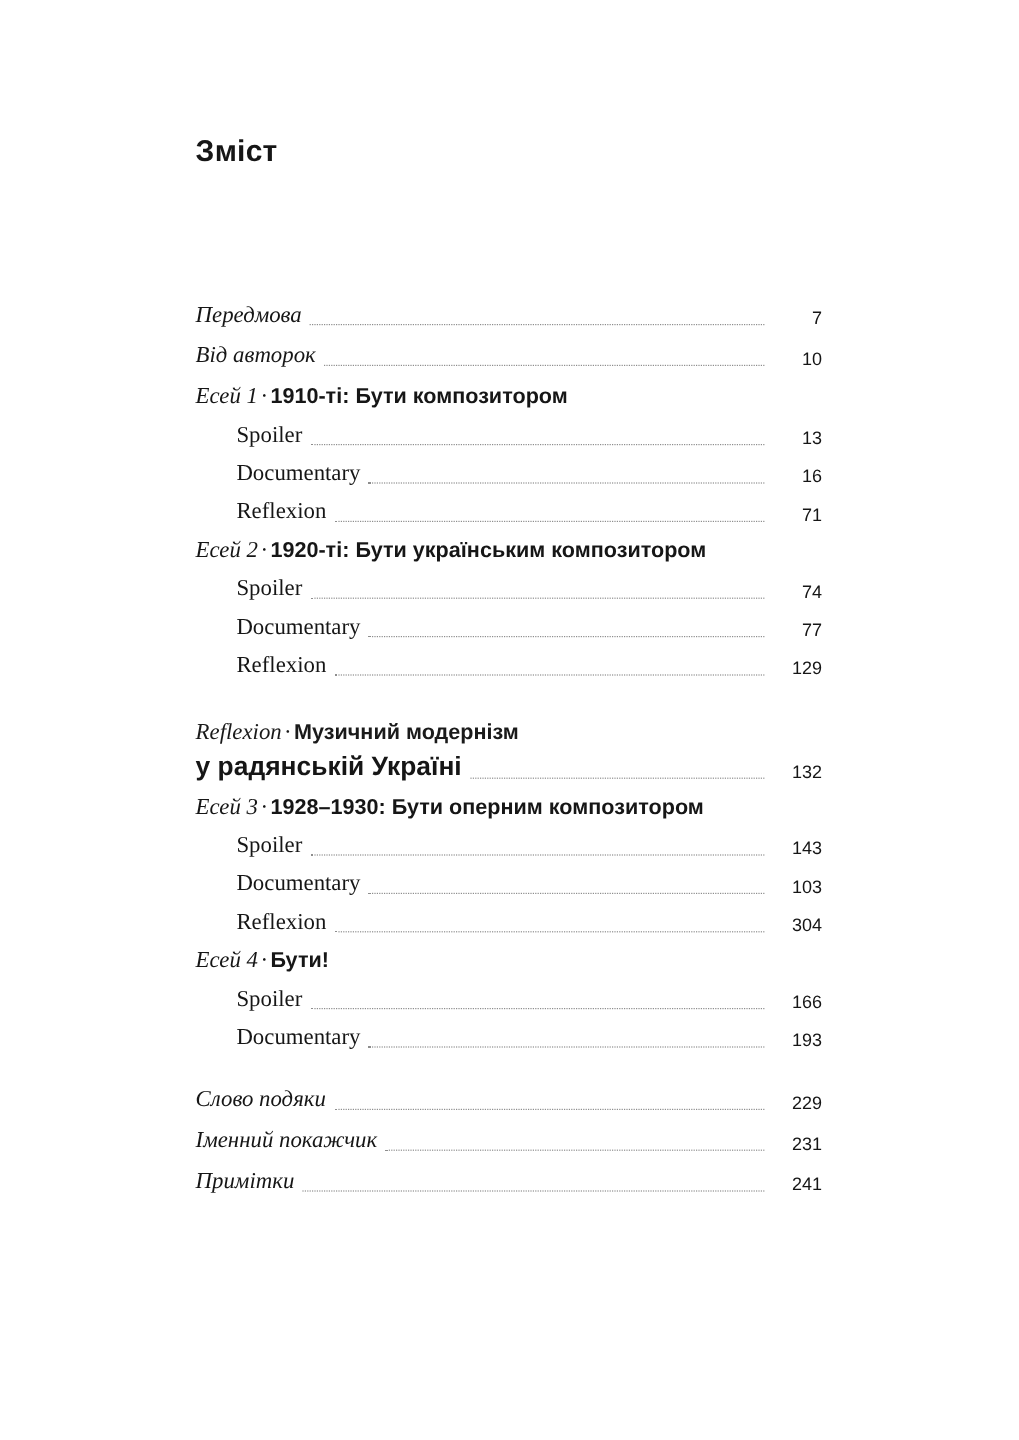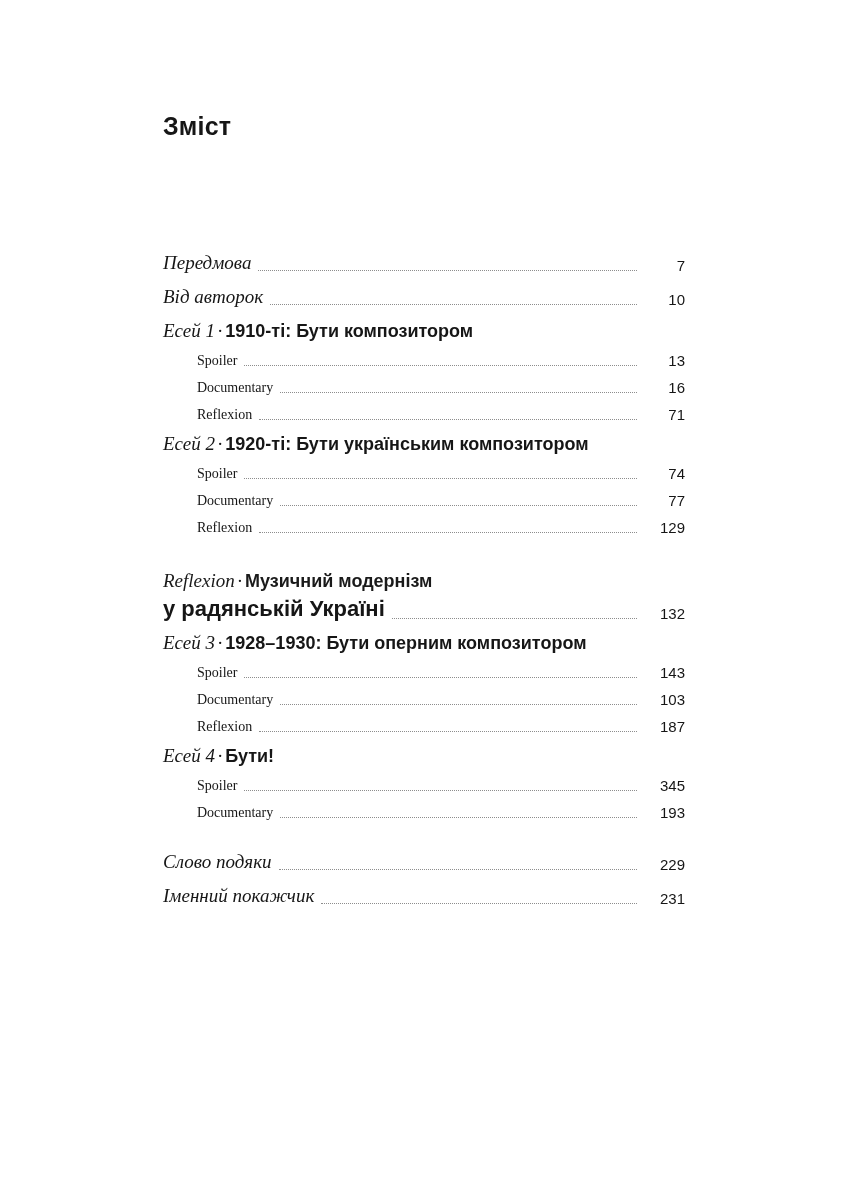--- a/index.html
+++ b/index.html
@@ -99,21 +99,21 @@
   }
 
   
   .sub {
     margin-left: 34px;
     width: calc(100% - 34px);
     margin-bottom: 10px;
   }
   .sub .label {
     font-family: "Liberation Serif", serif;
-    font-size: 14px;
+    font-size: 19px;
     color: #161616;
   }
   .sub .page-num {
     width: 42px;
   }
 
   
   .inter {
     margin-top: 31px;
     margin-bottom: 10px;
@@ -243,47 +243,52 @@
       <span class="page-num">143</span>
     </div>
     <div class="row sub">
       <span class="label">Documentary</span>
       <span class="dots"></span>
       <span class="page-num">103</span>
     </div>
     <div class="row sub">
       <span class="label">Reflexion</span>
       <span class="dots"></span>
-      <span class="page-num">187</span>
+      <span class="page-num">304</span>
     </div>
 
     <div class="row essay-head no-dots">
       <span class="label">
         <span class="ital">Есей 4</span><span class="sep">·</span><span class="bold">Бути!</span>
       </span>
       <span class="dots"></span>
       <span class="page-num"></span>
     </div>
 
     <div class="row sub">
       <span class="label">Spoiler</span>
       <span class="dots"></span>
-      <span class="page-num">345</span>
+      <span class="page-num">166</span>
     </div>
     <div class="row sub">
       <span class="label">Documentary</span>
       <span class="dots"></span>
       <span class="page-num">193</span>
     </div>
 
     <div class="row matter backmatter">
       <span class="label">Слово подяки</span>
       <span class="dots"></span>
       <span class="page-num">229</span>
     </div>
     <div class="row matter">
       <span class="label">Іменний покажчик</span>
       <span class="dots"></span>
       <span class="page-num">231</span>
     </div>
+    <div class="row matter">
+      <span class="label">Примітки</span>
+      <span class="dots"></span>
+      <span class="page-num">241</span>
+    </div>
 
   </div>
 </div>
 
 </body></html>

